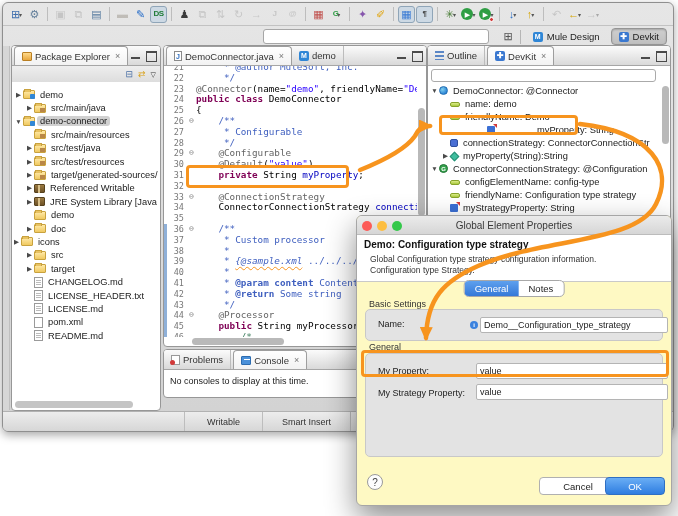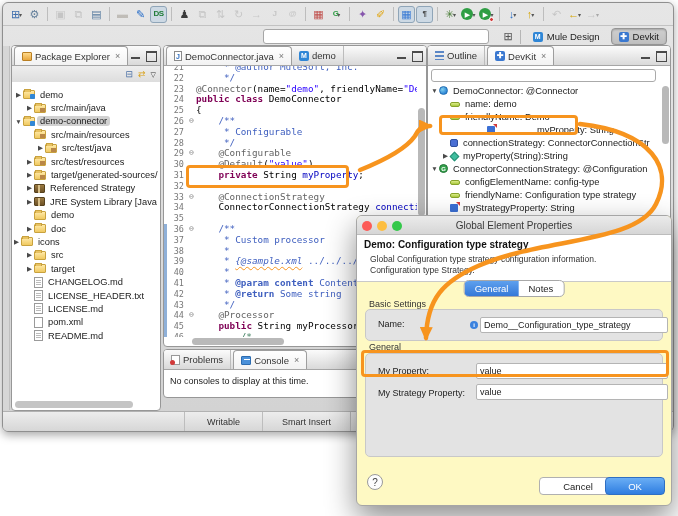--- a/index.html
+++ b/index.html
@@ -332,39 +332,39 @@
         <div class="trow" style="padding-left: 2px;">
           <span class="arrow">▼</span>
           <span class="ti ic-project"></span>
           <span class="tlabel sel">demo-connector</span>
         </div>
         <div class="trow" style="padding-left: 13px;">
           <span class="arrow"></span>
           <span class="ti ic-srcfolder"></span>
           <span class="tlabel">src/main/resources</span>
         </div>
-        <div class="trow" style="padding-left: 24px; align-items: center;">
+        <div class="trow" style="padding-left: 13px; align-items: center;">
           <span class="arrow">▶</span>
           <span class="ti ic-srcfolder"></span>
           <span class="tlabel">src/test/java</span>
         </div>
         <div class="trow" style="padding-left: 13px;">
           <span class="arrow">▶</span>
           <span class="ti ic-srcfolder"></span>
           <span class="tlabel">src/test/resources</span>
         </div>
         <div class="trow" style="padding-left: 13px;">
           <span class="arrow">▶</span>
           <span class="ti ic-srcfolder"></span>
           <span class="tlabel">target/generated-sources/mule</span>
         </div>
         <div class="trow" style="padding-left: 13px;">
           <span class="arrow">▶</span>
           <span class="ti ic-library"></span>
-          <span class="tlabel">Referenced Strategy</span>
+          <span class="tlabel">Referenced Writable</span>
         </div>
         <div class="trow" style="padding-left: 13px;">
           <span class="arrow">▶</span>
           <span class="ti ic-library"></span>
           <span class="tlabel">JRE System Library [Java SE 7</span>
         </div>
         <div class="trow" style="padding-left: 13px;">
           <span class="arrow"></span>
           <span class="ti ic-folder"></span>
           <span class="tlabel">demo</span>

